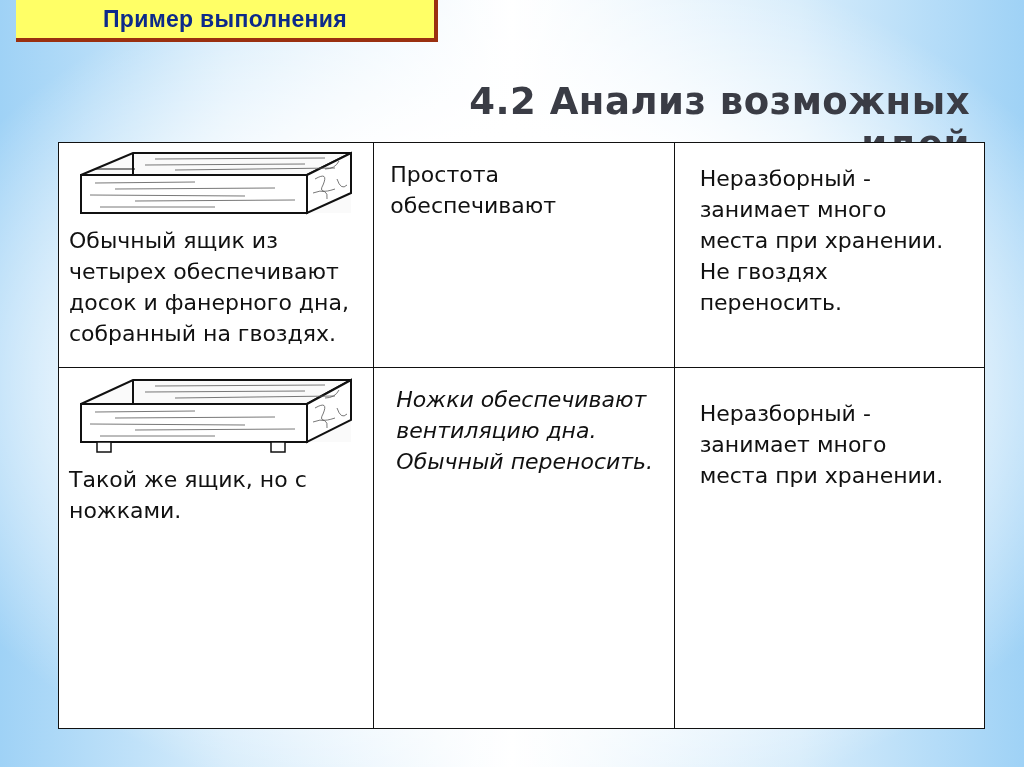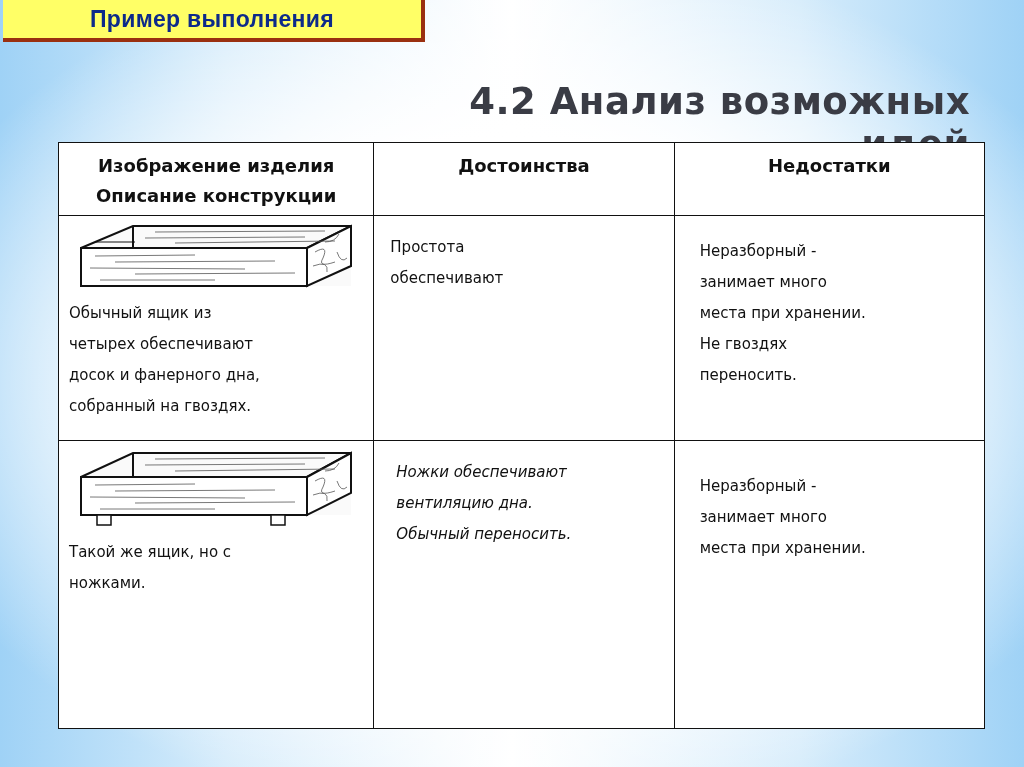--- a/index.html
+++ b/index.html
@@ -4,21 +4,21 @@
   <style>
     html, body { margin: 0; padding: 0; }
     body {
       width: 1024px; height: 767px; overflow: hidden; position: relative;
       font-family: "DejaVu Sans", sans-serif;
       background:
         radial-gradient(ellipse 62% 58% at 50% 50%, #ffffff 0%, #ffffff 55%, rgba(255,255,255,0) 100%),
         linear-gradient(90deg, #9fd2f6 0%, #d6ecfb 22%, #ffffff 50%, #d6ecfb 78%, #9fd2f6 100%);
     }
     .label-box {
-      position: absolute; left: 3px; top: 0; width: 418px; height: 38px;
+      position: absolute; left: 16px; top: 0; width: 418px; height: 38px;
       background: #ffff66;
       border-right: 4px solid #9a3010;
       border-bottom: 4px solid #9a3010;
       display: flex; align-items: center; justify-content: center;
     }
     .label-box span {
       font-family: "Liberation Sans", sans-serif;
       font-weight: bold; font-size: 23px; color: #0d2a8a; letter-spacing: 0.3px;
     }
     .slide-title {
@@ -43,21 +43,21 @@
       font-weight: bold; font-size: 18px; line-height: 30px;
       text-align: center; padding-top: 8px !important;
     }
     .col1 { width: 315px; }
     .col2 { width: 300px; }
     .col3 { width: 310px; }
     tr.head { height: 73px; }
     tr.row1 { height: 225px; }
     .cell-text {
       font-family: "DejaVu Sans", sans-serif;
-      font-size: 15px; line-height: 31px; color: #111;
+      font-size: 22px; line-height: 31px; color: #111;
     }
     .desc { padding: 0 6px 0 10px; }
     .box-img { display: block; margin: 6px 0 0 16px; }
     .adv1 { padding: 16px 0 0 16px; }
     .dis1 { padding: 20px 0 0 25px; }
     .adv2 { padding: 16px 0 0 22px; font-style: italic; }
     .dis2 { padding: 30px 0 0 25px; }
   </style>
 </head>
 <body>
@@ -68,32 +68,20 @@
 
 <div class="slide-title">4.2 Анализ возможных идей</div>
 
 <table class="analysis">
   <colgroup>
     <col class="col1">
       <col class="col2">
       <col class="col3">
   </colgroup>
   <tbody>
-      <tr class="head">
-    <th>
-      <div>Изображение изделия</div>
-      <div>Описание конструкции</div>
-    </th>
-    <th>
-      <div>Достоинства</div>
-    </th>
-    <th>
-      <div>Недостатки</div>
-    </th>
-  </tr>
 
   <tr class="row1">
     <td>
       <svg class="box-img" width="280" height="76" viewBox="0 0 280 76">
         <polygon points="6,26 58,4 276,4 276,64 232,64 6,64" fill="#fafafa" stroke="none"></polygon>
         <polyline points="6,26 58,4 276,4" fill="none" stroke="#111" stroke-width="2"></polyline>
         <line x1="58" y1="4" x2="58" y2="26" stroke="#111" stroke-width="2"></line>
         <line x1="232" y1="26" x2="276" y2="4" stroke="#111" stroke-width="2"></line>
         <line x1="20" y1="20" x2="60" y2="20" stroke="#111" stroke-width="1"></line>
         <rect x="6" y="26" width="226" height="38" fill="#fff" stroke="#111" stroke-width="2"></rect>

